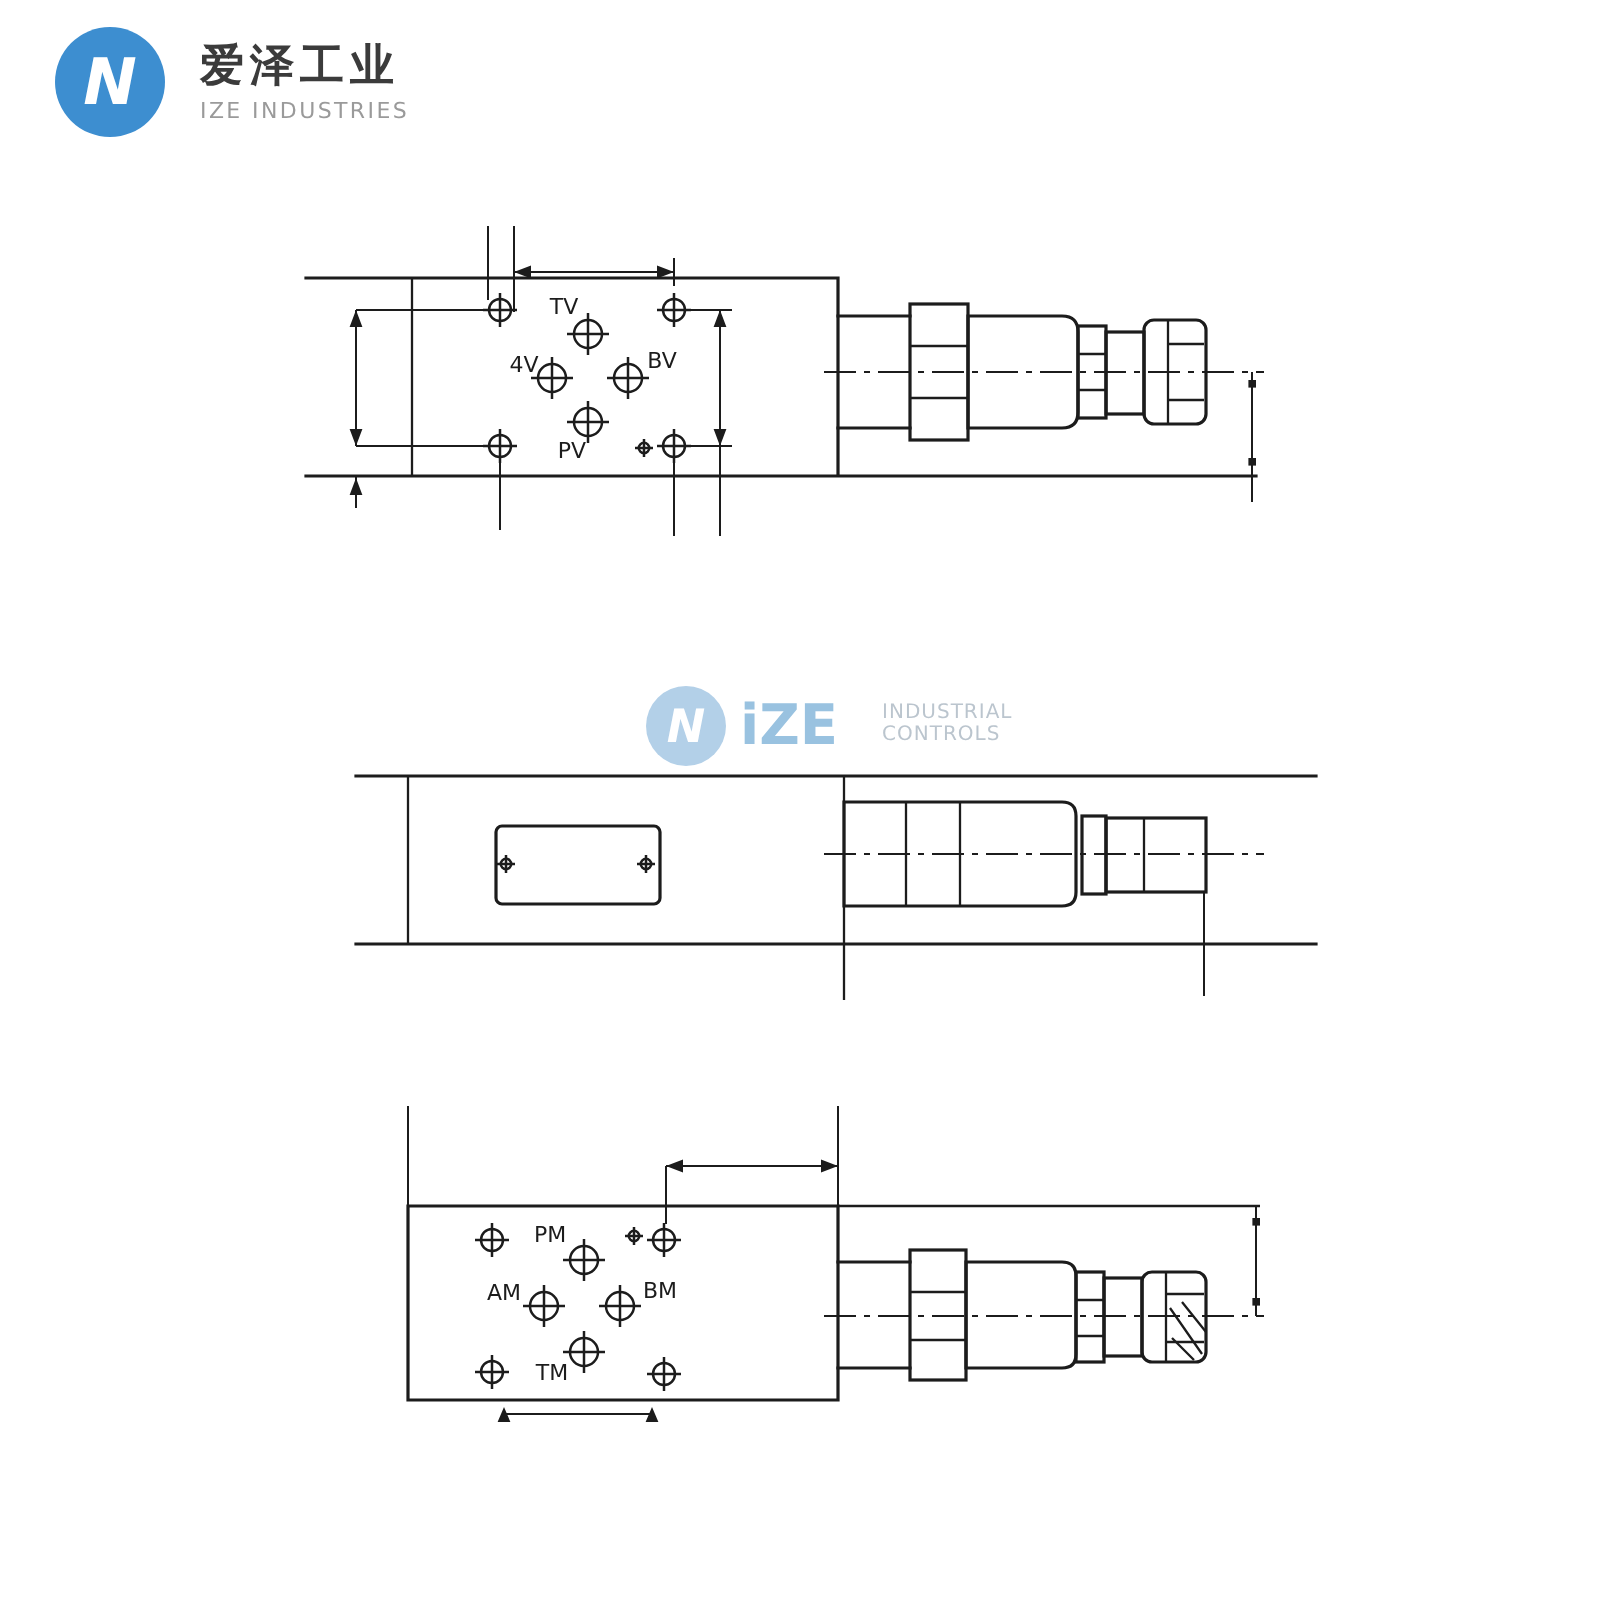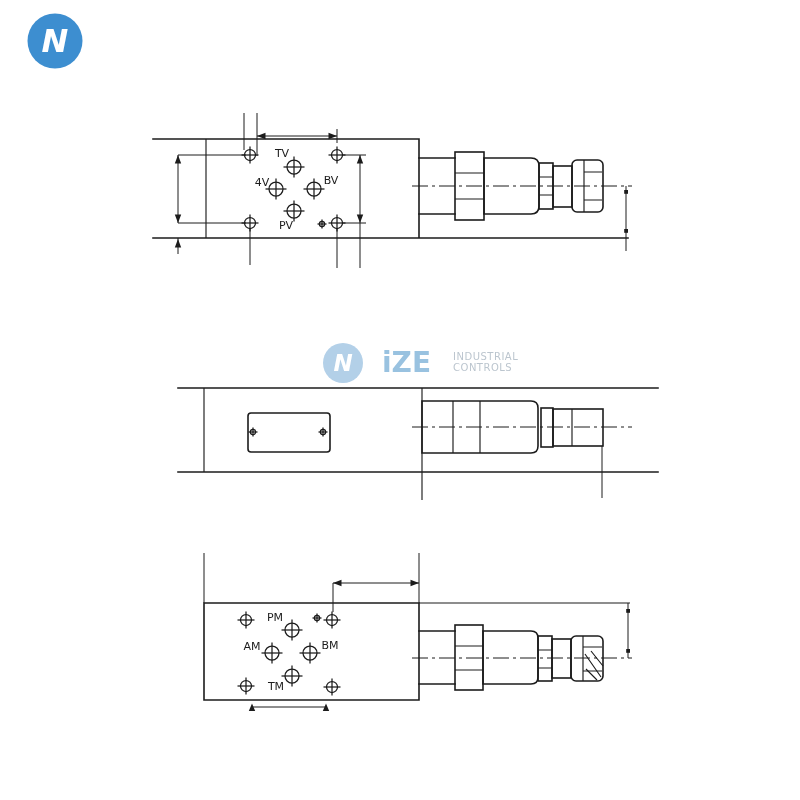--- a/index.html
+++ b/index.html
@@ -8,21 +8,21 @@
 
   
   #brand{position:absolute;left:26px;top:12px;display:flex;align-items:flex-start;}
   #brand .logo-wrap{width:58px;height:58px;}
   #brand .txt{margin-left:16px;}
   .brand-cn{font-size:22px;font-weight:700;color:#3b3b3b;letter-spacing:3px;line-height:1.1;margin-top:10px;}
   .brand-en{font-size:11px;color:#9a9a9a;letter-spacing:1.2px;margin-top:3px;}
 
   
   #wm{position:absolute;left:322px;top:342px;display:flex;align-items:flex-start;opacity:.9;}
-  #wm .wm-ize{font-size:28px;font-weight:700;color:#8fbcdd;margin-left:18px;line-height:42px;}
+  #wm .wm-ize{font-size:28px;font-weight:700;color:#8fbcdd;margin-left:6px;line-height:42px;}
   #wm .wm-sub{margin-left:22px;margin-top:9px;font-size:10px;color:#b4bfc9;letter-spacing:.5px;line-height:11px;}
 
   
   svg#dwg{position:absolute;left:0;top:0;}
   .obj{stroke:#1c1c1c;stroke-width:1.6;fill:none;stroke-linecap:square;}
   .thin{stroke:#1c1c1c;stroke-width:1.15;fill:none;}
   .dim{stroke:#1c1c1c;stroke-width:1;fill:none;}
   .cl{stroke:#1c1c1c;stroke-width:1;fill:none;stroke-dasharray:16 4 3 4;}
   .sym{stroke:#1c1c1c;stroke-width:1.25;fill:none;}
   .arr{fill:#1c1c1c;stroke:none;}
@@ -33,20 +33,24 @@
 <body>
 
 <div id="page">
 
   <div id="brand">
     <div class="logo-wrap">
       <svg width="58" height="58" viewBox="0 0 58 58">
         <circle cx="29" cy="29" r="27.5" fill="#3d8ed0"></circle>
         <text x="29" y="40" font-size="32" font-weight="bold" font-style="italic" fill="#ffffff" text-anchor="middle">N</text>
       </svg>
+    </div>
+    <div class="txt">
+      <div class="brand-cn">爱泽工业</div>
+      <div class="brand-en">IZE INDUSTRIES</div>
     </div>
   </div>
 
   <div id="wm">
     <div>
       <svg width="42" height="42" viewBox="0 0 42 42">
         <circle cx="21" cy="21" r="20" fill="#abcbe6"></circle>
         <text x="21" y="29" font-size="23" font-weight="bold" font-style="italic" fill="#ffffff" text-anchor="middle">N</text>
       </svg>
     </div>

